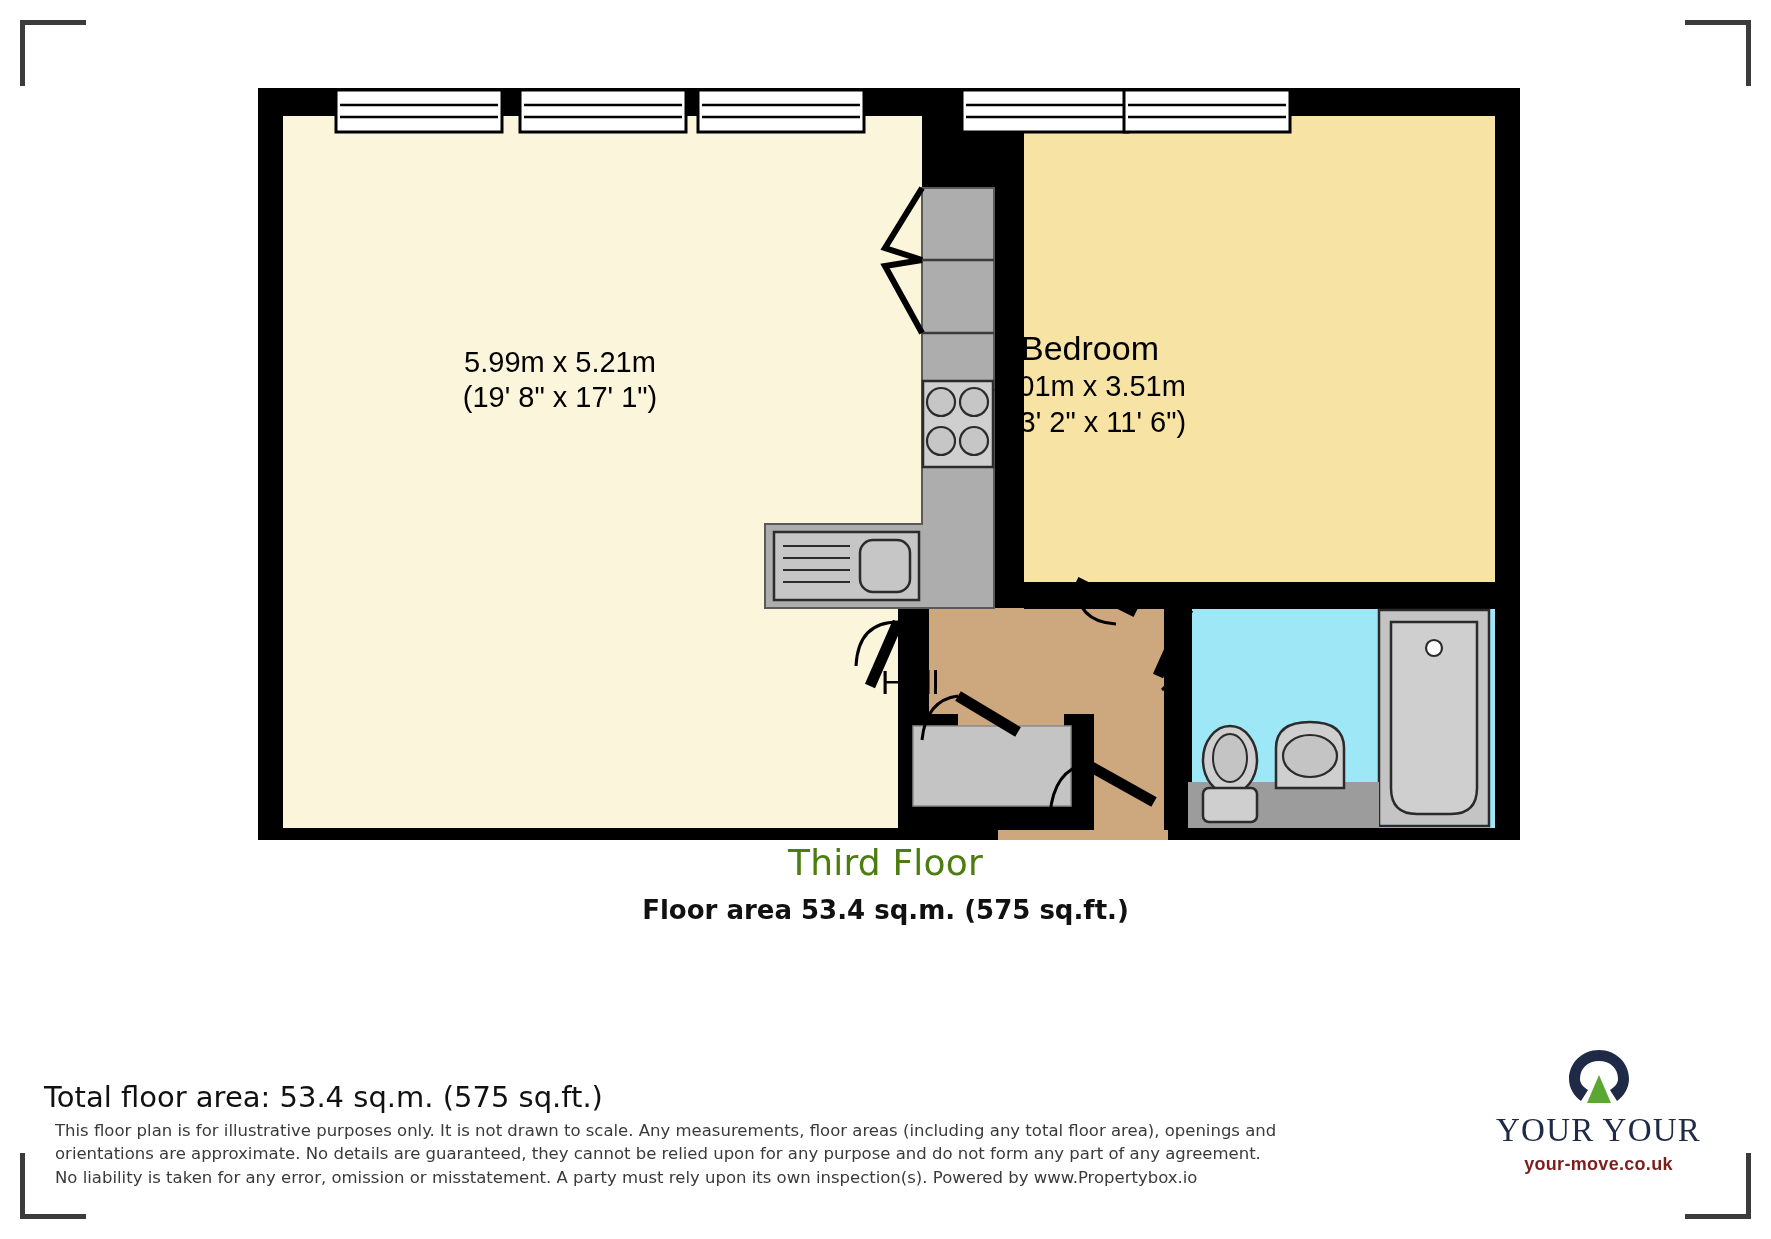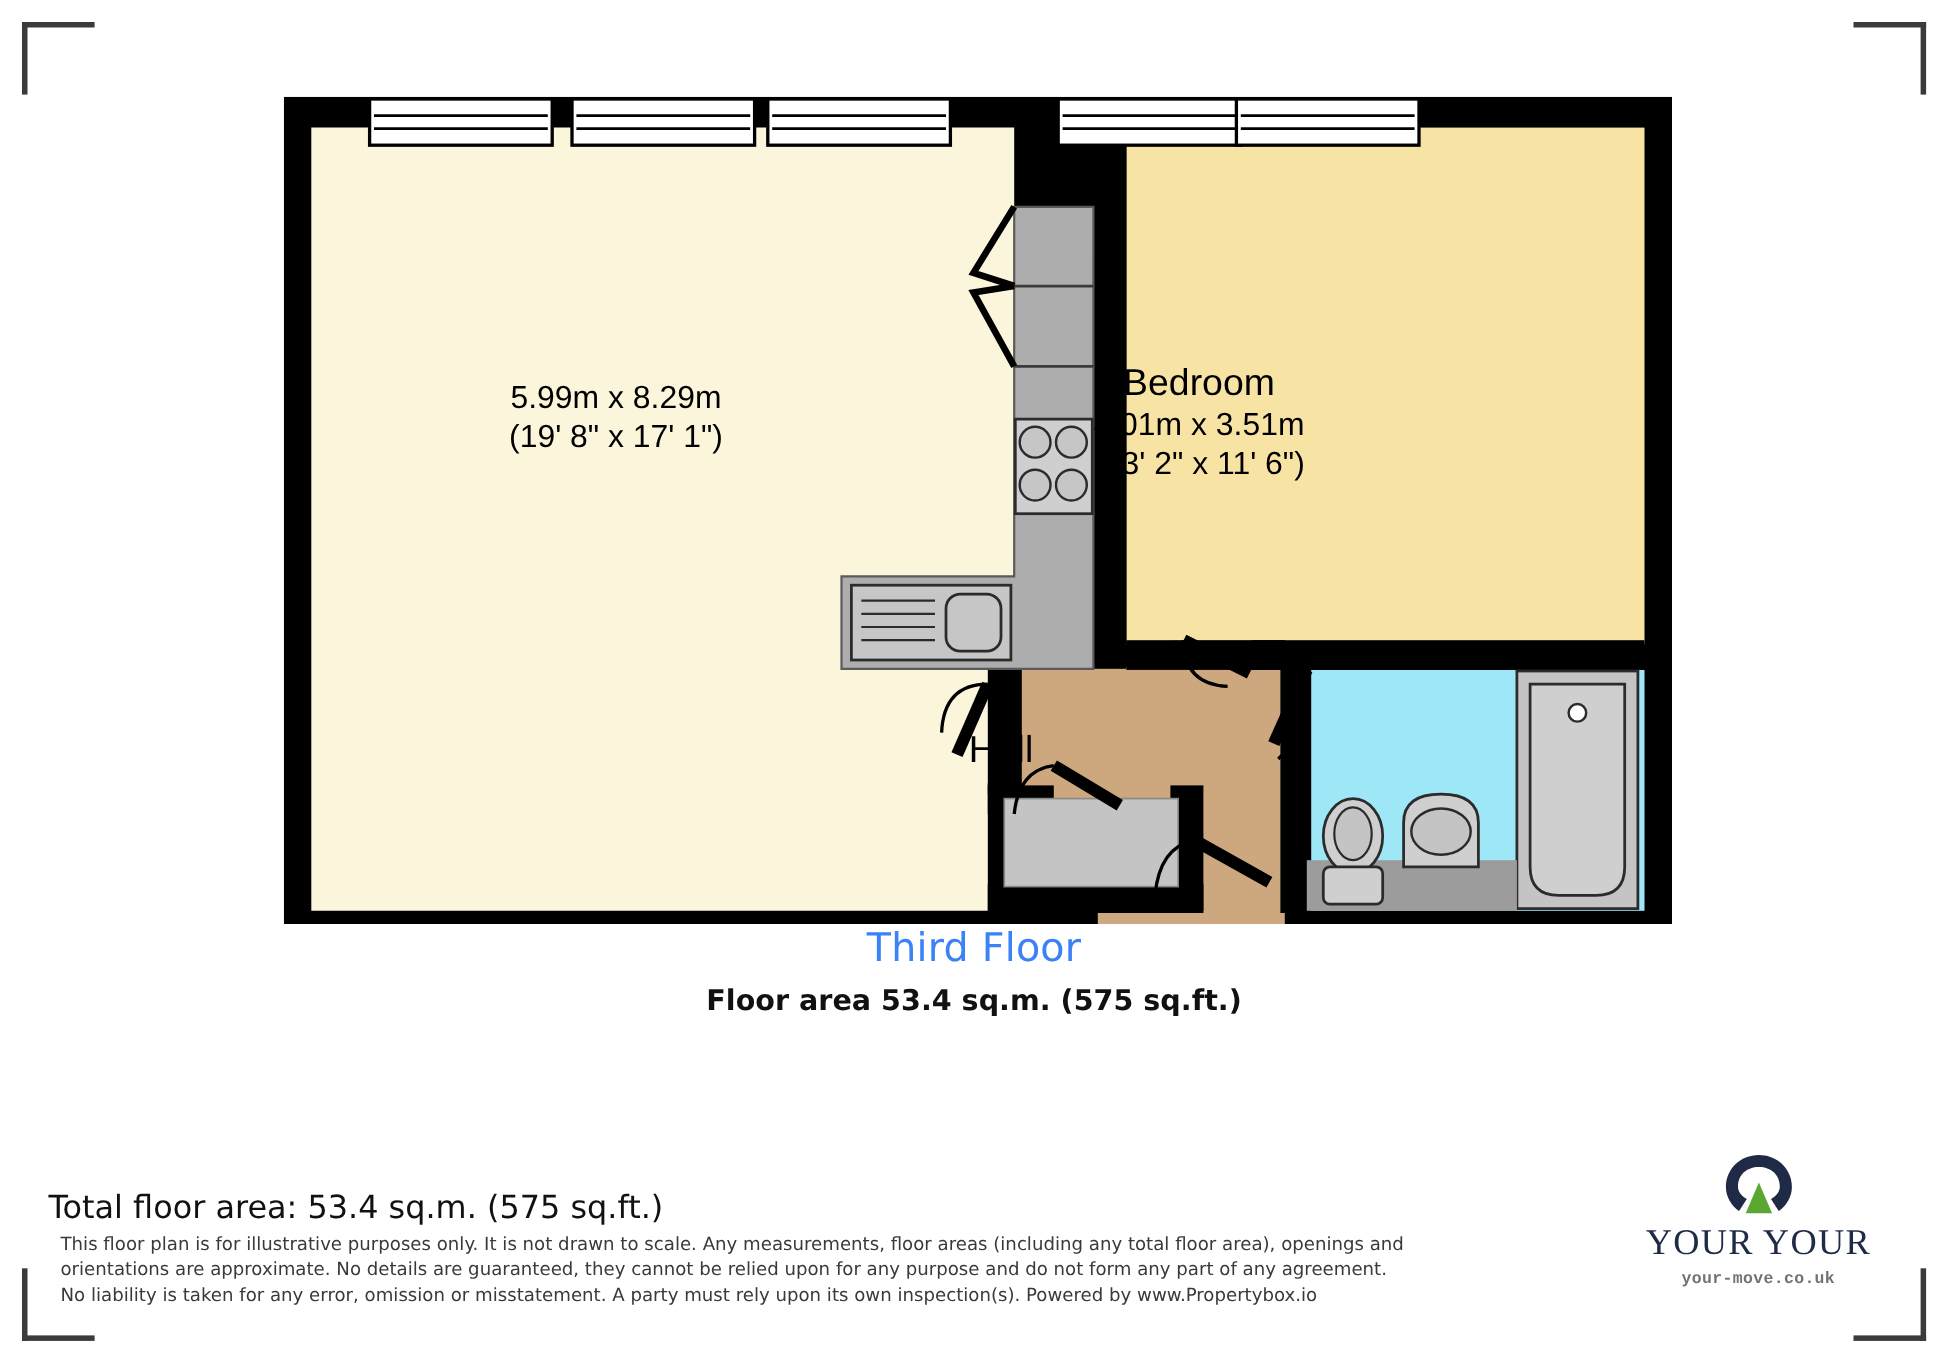--- a/index.html
+++ b/index.html
@@ -66,21 +66,21 @@
   #floor-block {
     position: absolute;
     left: 0;
     top: 842px;
     width: 1771px;
     text-align: center;
   }
   #floor-title {
     font-family: "DejaVu Sans", sans-serif;
     font-size: 36px;
-    color: #3b82f6;
+    color: #4d7c0f;
     letter-spacing: 0.2px;
   }
   #floor-area {
     font-family: "DejaVu Sans", sans-serif;
     font-size: 26px;
     color: #111;
     margin-top: 12px;
     font-weight: bold;
   }
   #total-area {
@@ -112,24 +112,24 @@
   #logo-mark { display:block; margin: 0 auto; }
   #logo-word {
     font-family: "Liberation Serif", serif;
     font-size: 33px;
     letter-spacing: 1.2px;
     color: #1f2a47;
     margin-top: 2px;
     white-space: nowrap;
   }
   #logo-url {
-    font-family: Liberation Mono, monospace;
-    font-size: 15px;
+    font-family: Liberation Sans, sans-serif;
+    font-size: 18px;
     font-weight: bold;
-    color: #737373;
+    color: #7f1d1d;
     margin-top: 5px;
     letter-spacing: 0.3px;
   }
 </style>
 </head>
 <body>
 
 <div id="stage">
 
   <div class="crop-mark cm-tl" style="left:20px;top:20px;"></div>
@@ -290,21 +290,21 @@
         <g>
           <path d="M 828,676 Q 796,682 792,726" fill="none" stroke="#000000" stroke-width="3"></path>
           <line x1="828" y1="676" x2="896" y2="714" stroke="#000000" stroke-width="11"></line>
         </g>
       </g>
 
     </svg>
   </div>
 
   <div class="room-label" style="left:355px; top:345px; width:410px;">
-    <div class="rl-dim">5.99m x 8.29m</div>
+    <div class="rl-dim">5.99m x 5.21m</div>
     <div class="rl-dim">(19' 8" x 17' 1")</div>
   </div>
 
   <div class="room-label" style="left:985px; top:328px; width:210px;">
     <div class="rl-name">Bedroom</div>
     <div class="rl-dim">4.01m x 3.51m</div>
     <div class="rl-dim">(13' 2" x 11' 6")</div>
   </div>
 
 

